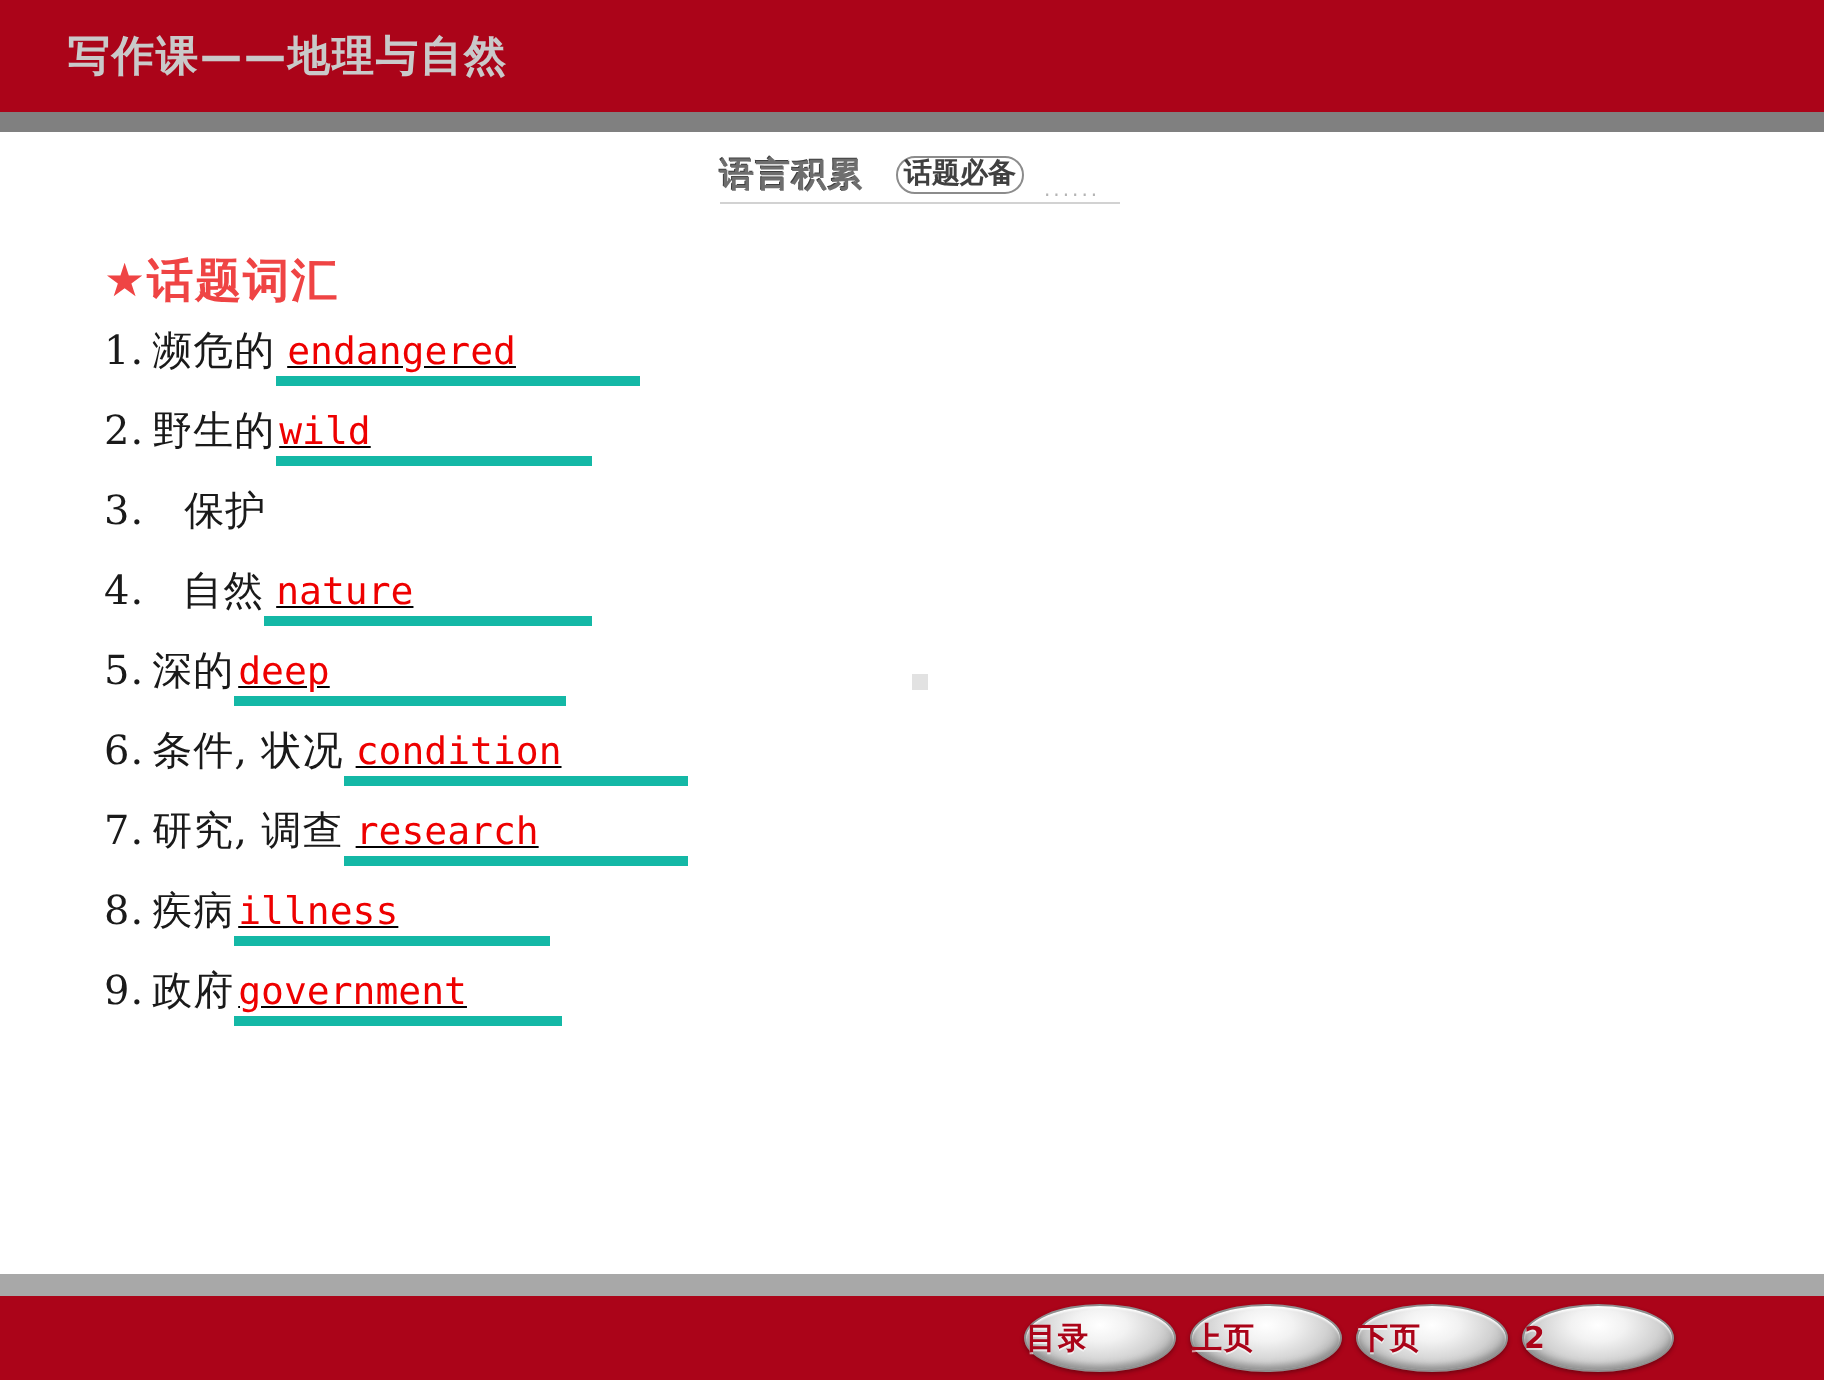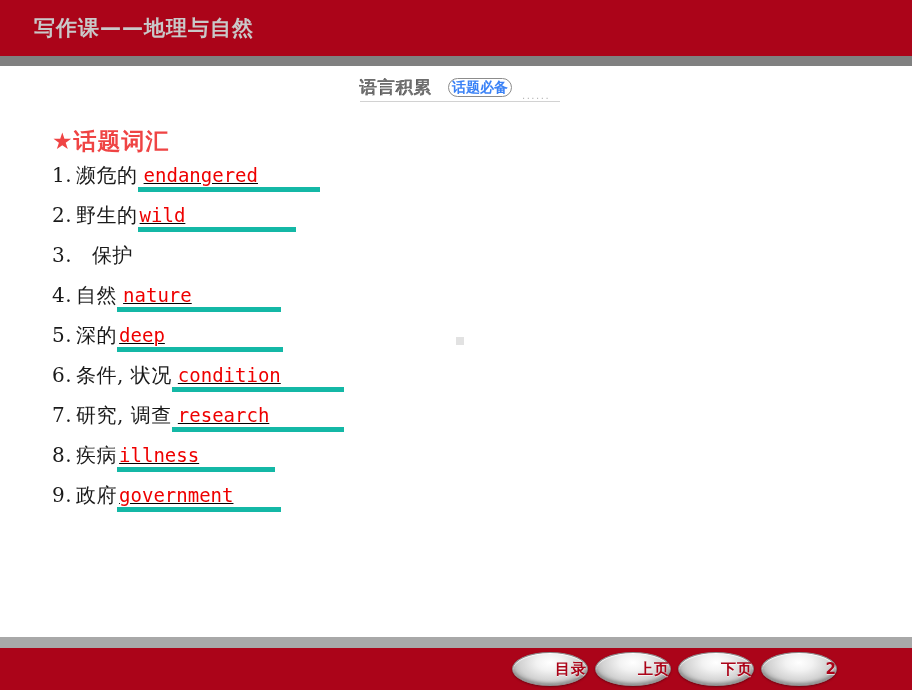--- a/index.html
+++ b/index.html
@@ -74,21 +74,21 @@
       -0.5px -0.5px 0 #3f3f3f;
     white-space: nowrap;
   }
   .banner-sub-text {
     position: absolute;
     left: 90px;
     top: 2px;
     font-family: "DejaVu Sans", "Liberation Sans", sans-serif;
     font-size: 14px;
     font-weight: bold;
-    color: #3b82f6;
+    color: #404040;
     letter-spacing: 0px;
     border: 1.5px solid #8c8c8c;
     border-radius: 11px;
     padding: 0px 3px 1px 3px;
     line-height: 16px;
     white-space: nowrap;
     text-shadow: 0.5px 0.5px 0 #ffffff;
   }
   .banner-dots {
     position: absolute;
@@ -194,21 +194,21 @@
     height: 34px;
     border-radius: 50% / 50%;
     background:
       radial-gradient(ellipse at 50% 30%, #ffffff 0%, #f2f2f2 26%, #d2d2d2 58%, #a9a9a9 82%, #8e8e8e 100%);
     box-shadow:
       inset 0 1px 1px rgba(255,255,255,0.95),
       inset 0 -2px 3px rgba(110,110,110,0.55),
       0 1px 2px rgba(0,0,0,0.35);
     display: flex;
     align-items: center;
-    justify-content: flex-end;
+    justify-content: flex-start;
     cursor: pointer;
     border: 1px solid #8e8e8e;
     box-sizing: border-box;
   }
   .nav-btn-label {
     font-family: "DejaVu Sans", "Liberation Sans", sans-serif;
     font-size: 15px;
     font-weight: bold;
     color: #ab0419;
     letter-spacing: 1px;
@@ -253,21 +253,21 @@
         <span class="vocab-answer-wrap" style="min-width:150px;padding-left:2px;">
           <span class="vocab-answer">wild</span>
         </span>
       </li>
       <li class="vocab-row">
         <span class="vocab-label">3.</span>
         <span class="vocab-label" style="margin-left:20px;">保护</span>
       </li>
       <li class="vocab-row">
         <span class="vocab-label">4.</span>
-        <span class="vocab-label" style="margin-left:4px;">自然</span>
+        <span class="vocab-label" style="margin-left:19px;">自然</span>
         <span class="vocab-answer-wrap" style="min-width:152px;">
           <span class="vocab-answer">nature</span>
         </span>
       </li>
       <li class="vocab-row">
         <span class="vocab-label">5.</span>
         <span class="vocab-label" style="margin-left:4px;">深的</span>
         <span class="vocab-answer-wrap" style="min-width:158px;padding-left:2px;">
           <span class="vocab-answer">deep</span>
         </span>

